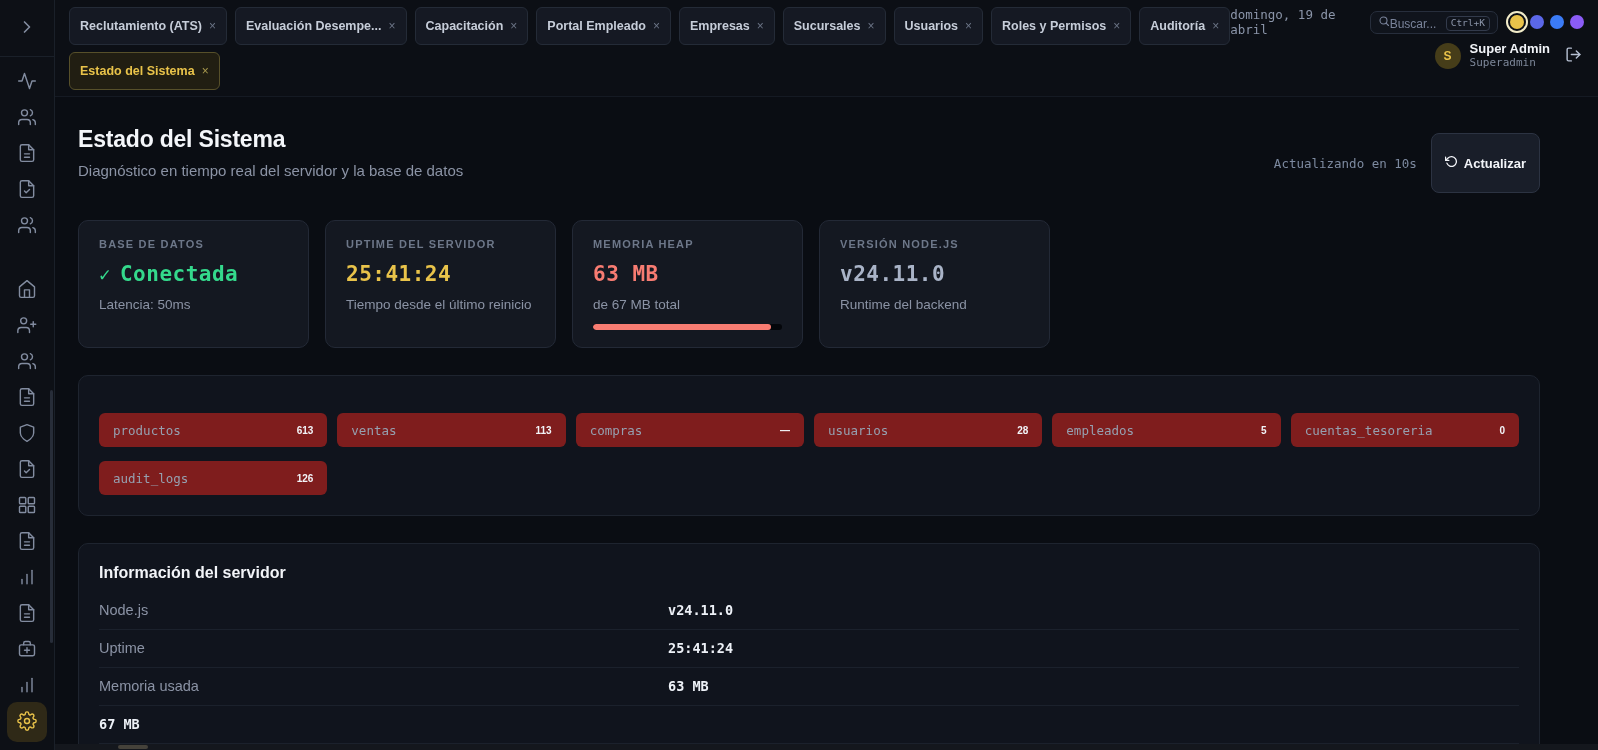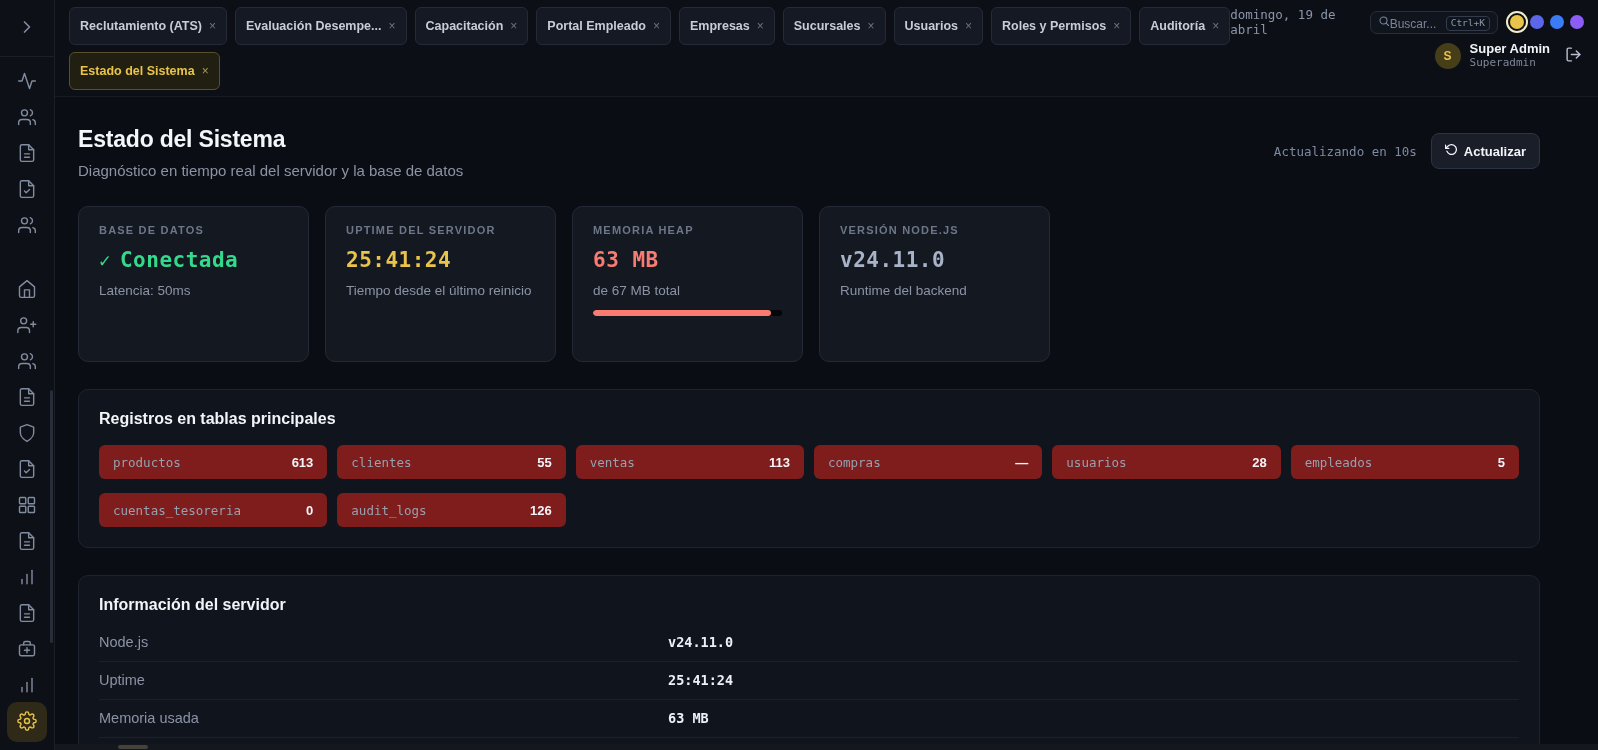--- a/index.html
+++ b/index.html
@@ -100,29 +100,29 @@
   .content { flex: 1; padding: 0 58px 0 23px; overflow: hidden; }
 
   .page-header { display: flex; justify-content: space-between; align-items: flex-start; margin-top: 29px; }
   .page-title { font-size: 23px; font-weight: 800; letter-spacing: -0.2px; color: #f4f6fa; }
   .page-subtitle { font-size: 15px; color: #8b93a5; margin-top: 9px; }
   .refresh-wrap { display: flex; align-items: center; gap: 14px; margin-top: 7px; }
   .refresh-status { font-family: "DejaVu Sans Mono", monospace; font-size: 12.5px; color: #7d8aa0; }
   .refresh-btn {
     display: inline-flex; align-items: center; gap: 6px;
     background: #191e29; border: 1px solid #2c3342; border-radius: 8px;
-    color: #f2f4f8; font-size: 13px; font-weight: 700; padding: 9px 13px; cursor: pointer;
+    color: #f2f4f8; font-size: 13px; font-weight: 700; padding: 21px 13px; cursor: pointer;
     font-family: "Liberation Sans", sans-serif;
   }
   .refresh-btn svg { width: 13px; height: 13px; }
 
   
   .stat-cards { display: flex; gap: 16px; margin-top: 27px; }
   .stat-card {
-    width: 231px; height: 156px; background: #141821; border: 1px solid #232936;
+    width: 231px; height: 128px; background: #141821; border: 1px solid #232936;
     border-radius: 10px; padding: 17px 20px;
   }
   .stat-label { font-size: 11px; letter-spacing: 1.2px; color: #6d7789; font-weight: 600; }
   .stat-value-row {
     display: flex; align-items: center; gap: 9px; margin-top: 12px;
     font-family: "DejaVu Sans Mono", monospace; font-weight: 700; font-size: 21px; letter-spacing: 0.5px;
   }
   .stat-check { font-size: 19px; font-weight: 700; }
   .stat-sub { font-size: 13.5px; color: #8b93a5; margin-top: 11px; }
   .stat-progress { margin-top: 12px; height: 6px; border-radius: 3px; background: #04060a; overflow: hidden; }
@@ -134,21 +134,21 @@
     padding: 20px; margin-top: 27px;
   }
   .panel-title { font-size: 16px; font-weight: 700; color: #f2f4f8; }
 
   .pill-grid { display: grid; grid-template-columns: repeat(6, 1fr); gap: 14px 10px; margin-top: 17px; }
   .pill {
     display: flex; justify-content: space-between; align-items: center;
     background: #7f1d1d; border-radius: 6px; padding: 8px 14px; height: 34px;
   }
   .pill-name { font-family: "DejaVu Sans Mono", monospace; font-size: 12.5px; color: #96a0b0; }
-  .pill-count { font-size: 13px; font-weight: 700; color: #f2f4f8; }
+  .pill-count { font-size: 10px; font-weight: 700; color: #f2f4f8; }
 
   .info-panel { padding-bottom: 0; }
   .info-rows { margin-top: 10px; }
   .info-row { display: flex; align-items: center; padding: 10px 0 11px; border-bottom: 1px solid #1b212c; }
   .info-row:last-child { border-bottom: none; }
   .info-label { flex: 0 0 569px; font-size: 14.5px; color: #8b93a5; }
   .info-value { font-family: "DejaVu Sans Mono", monospace; font-size: 13.5px; font-weight: 700; color: #edf1f7; }
 
   
   .hscrollbar {
@@ -446,29 +446,24 @@
           <div class="stat-card">
             <div class="stat-label">VERSIÓN NODE.JS</div>
             <div class="stat-value-row" style="color: rgb(169, 179, 199);">
               <span>v24.11.0</span>
             </div>
             <div class="stat-sub">Runtime del backend</div>
           </div>
         </div>
 
       <section class="panel">
-        <h2 class="panel-title">Registros en tablas principales</h2>
         <div class="pill-grid" id="pill-grid">
             <div class="pill">
               <span class="pill-name">productos</span>
               <span class="pill-count">613</span>
-            </div>
-            <div class="pill">
-              <span class="pill-name">clientes</span>
-              <span class="pill-count">55</span>
             </div>
             <div class="pill">
               <span class="pill-name">ventas</span>
               <span class="pill-count">113</span>
             </div>
             <div class="pill">
               <span class="pill-name">compras</span>
               <span class="pill-count">—</span>
             </div>
             <div class="pill">

